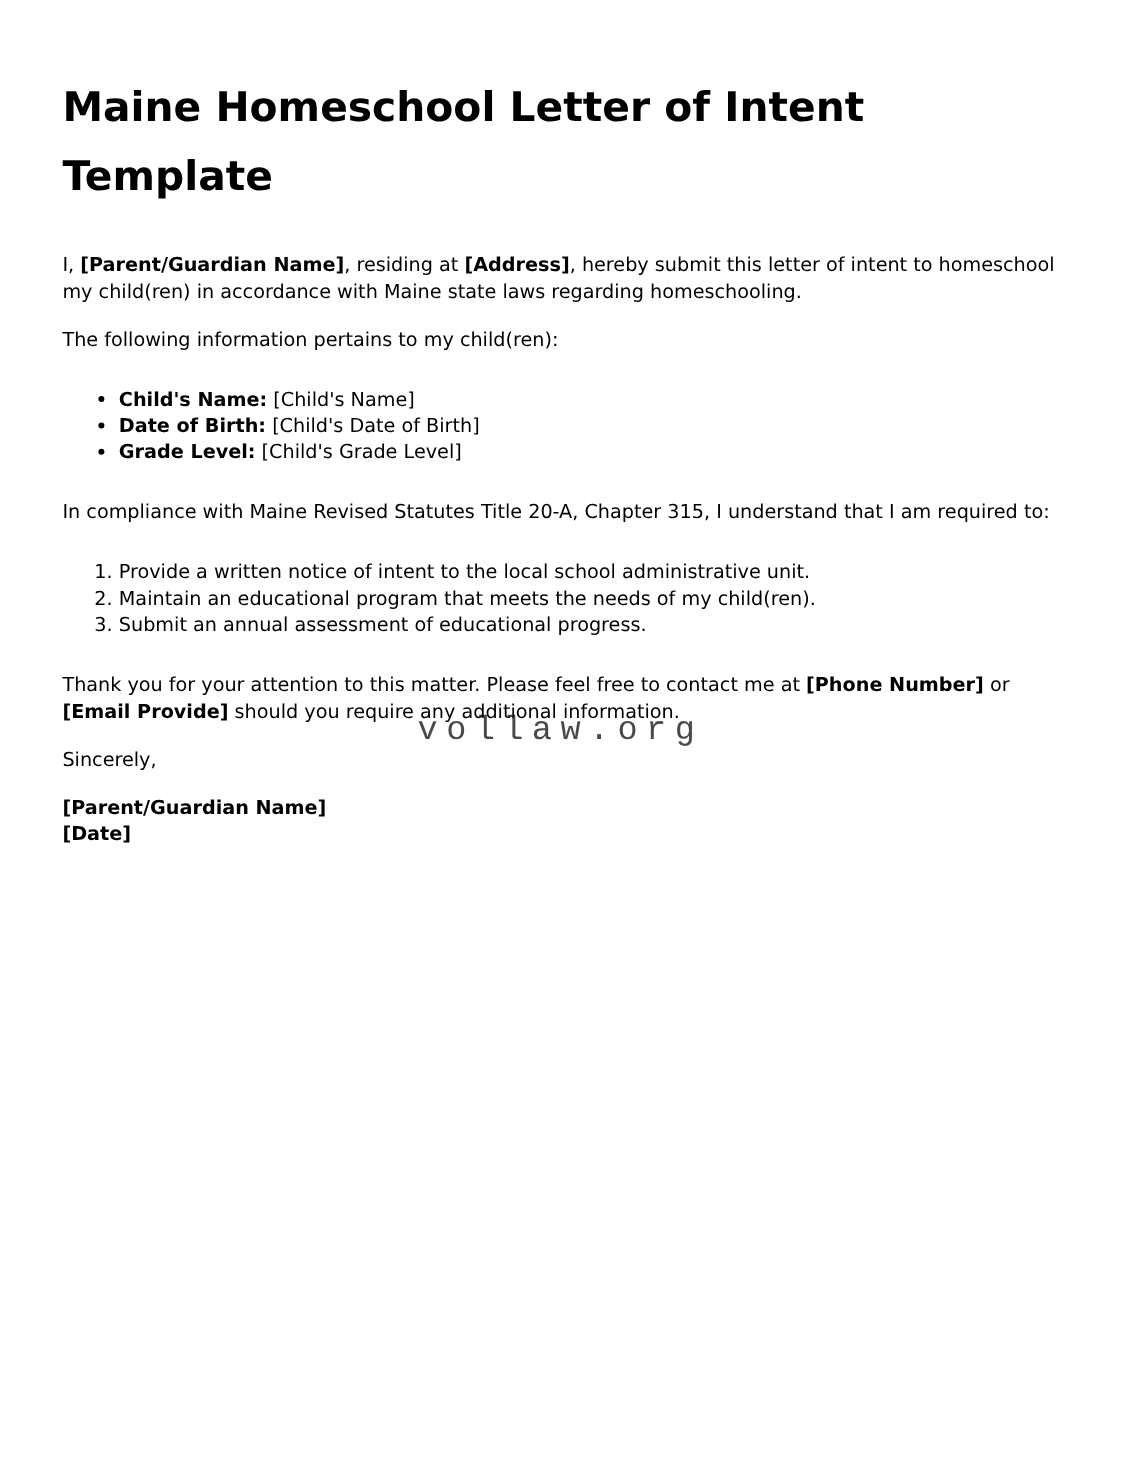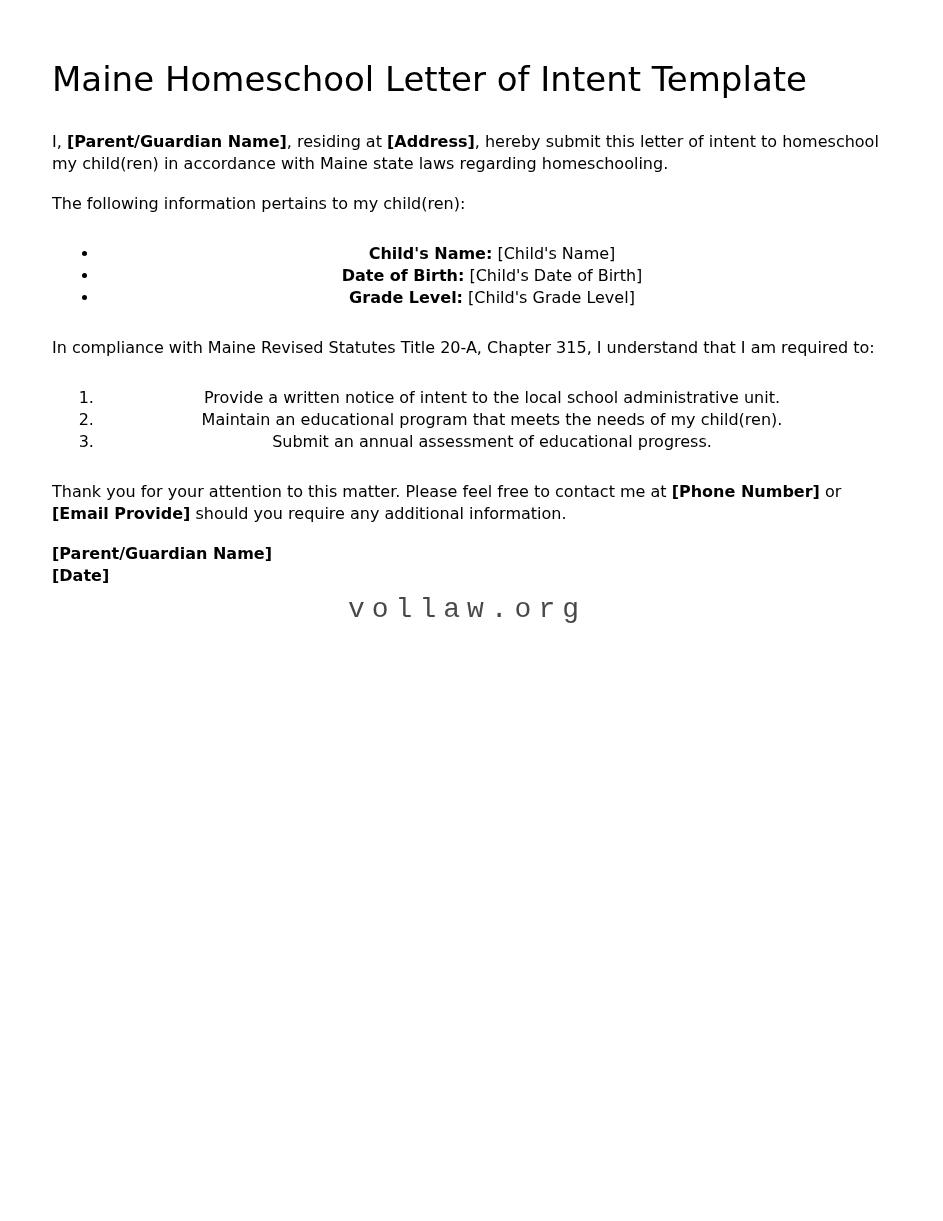--- a/index.html
+++ b/index.html
@@ -18,35 +18,34 @@
   }
   .content {
     position: absolute;
     top: 0;
     left: 0;
     width: 833px;
     padding: 62px 58px 0 52px;
   }
   h1.doc-title {
     font-size: 34px;
-    line-height: 35px;
-    font-weight: normal;
+    line-height: 57px;
+    font-weight: bold;
     margin: 0 0 34px 0;
   }
   p {
     font-size: 16px;
     line-height: 22px;
     margin: 18px 0;
   }
   ul.child-info, ol.requirements {
     font-size: 16px;
     line-height: 22px;
     margin: 28px 0;
     padding-left: 47px;
-    text-align: center;
   }
   ul.child-info { list-style-type: disc; }
   ol.requirements { list-style-type: decimal; }
   .signature { font-weight: bold; }
   .watermark {
     position: absolute;
     left: 348px;
     top: 594px;
     font-family: "Liberation Mono", "DejaVu Sans Mono", monospace;
     font-size: 28px;
@@ -83,20 +82,21 @@
 
     <ol class="requirements">
       <li>Provide a written notice of intent to the local school administrative unit.</li>
       <li>Maintain an educational program that meets the needs of my child(ren).</li>
       <li>Submit an annual assessment of educational progress.</li>
     </ol>
 
 
     <p><span>Thank you for your attention to this matter. Please feel free to contact me at </span><strong>[Phone Number]</strong><span> or </span><strong>[Email Provide]</strong><span> should you require any additional information.</span></p>
 
+    <p>Sincerely,</p>
 
     <p class="signature">
       <span>[Parent/Guardian Name]</span><br>
       <span>[Date]</span>
     </p>
 
   </div>
 </div>
 
 </body></html>

